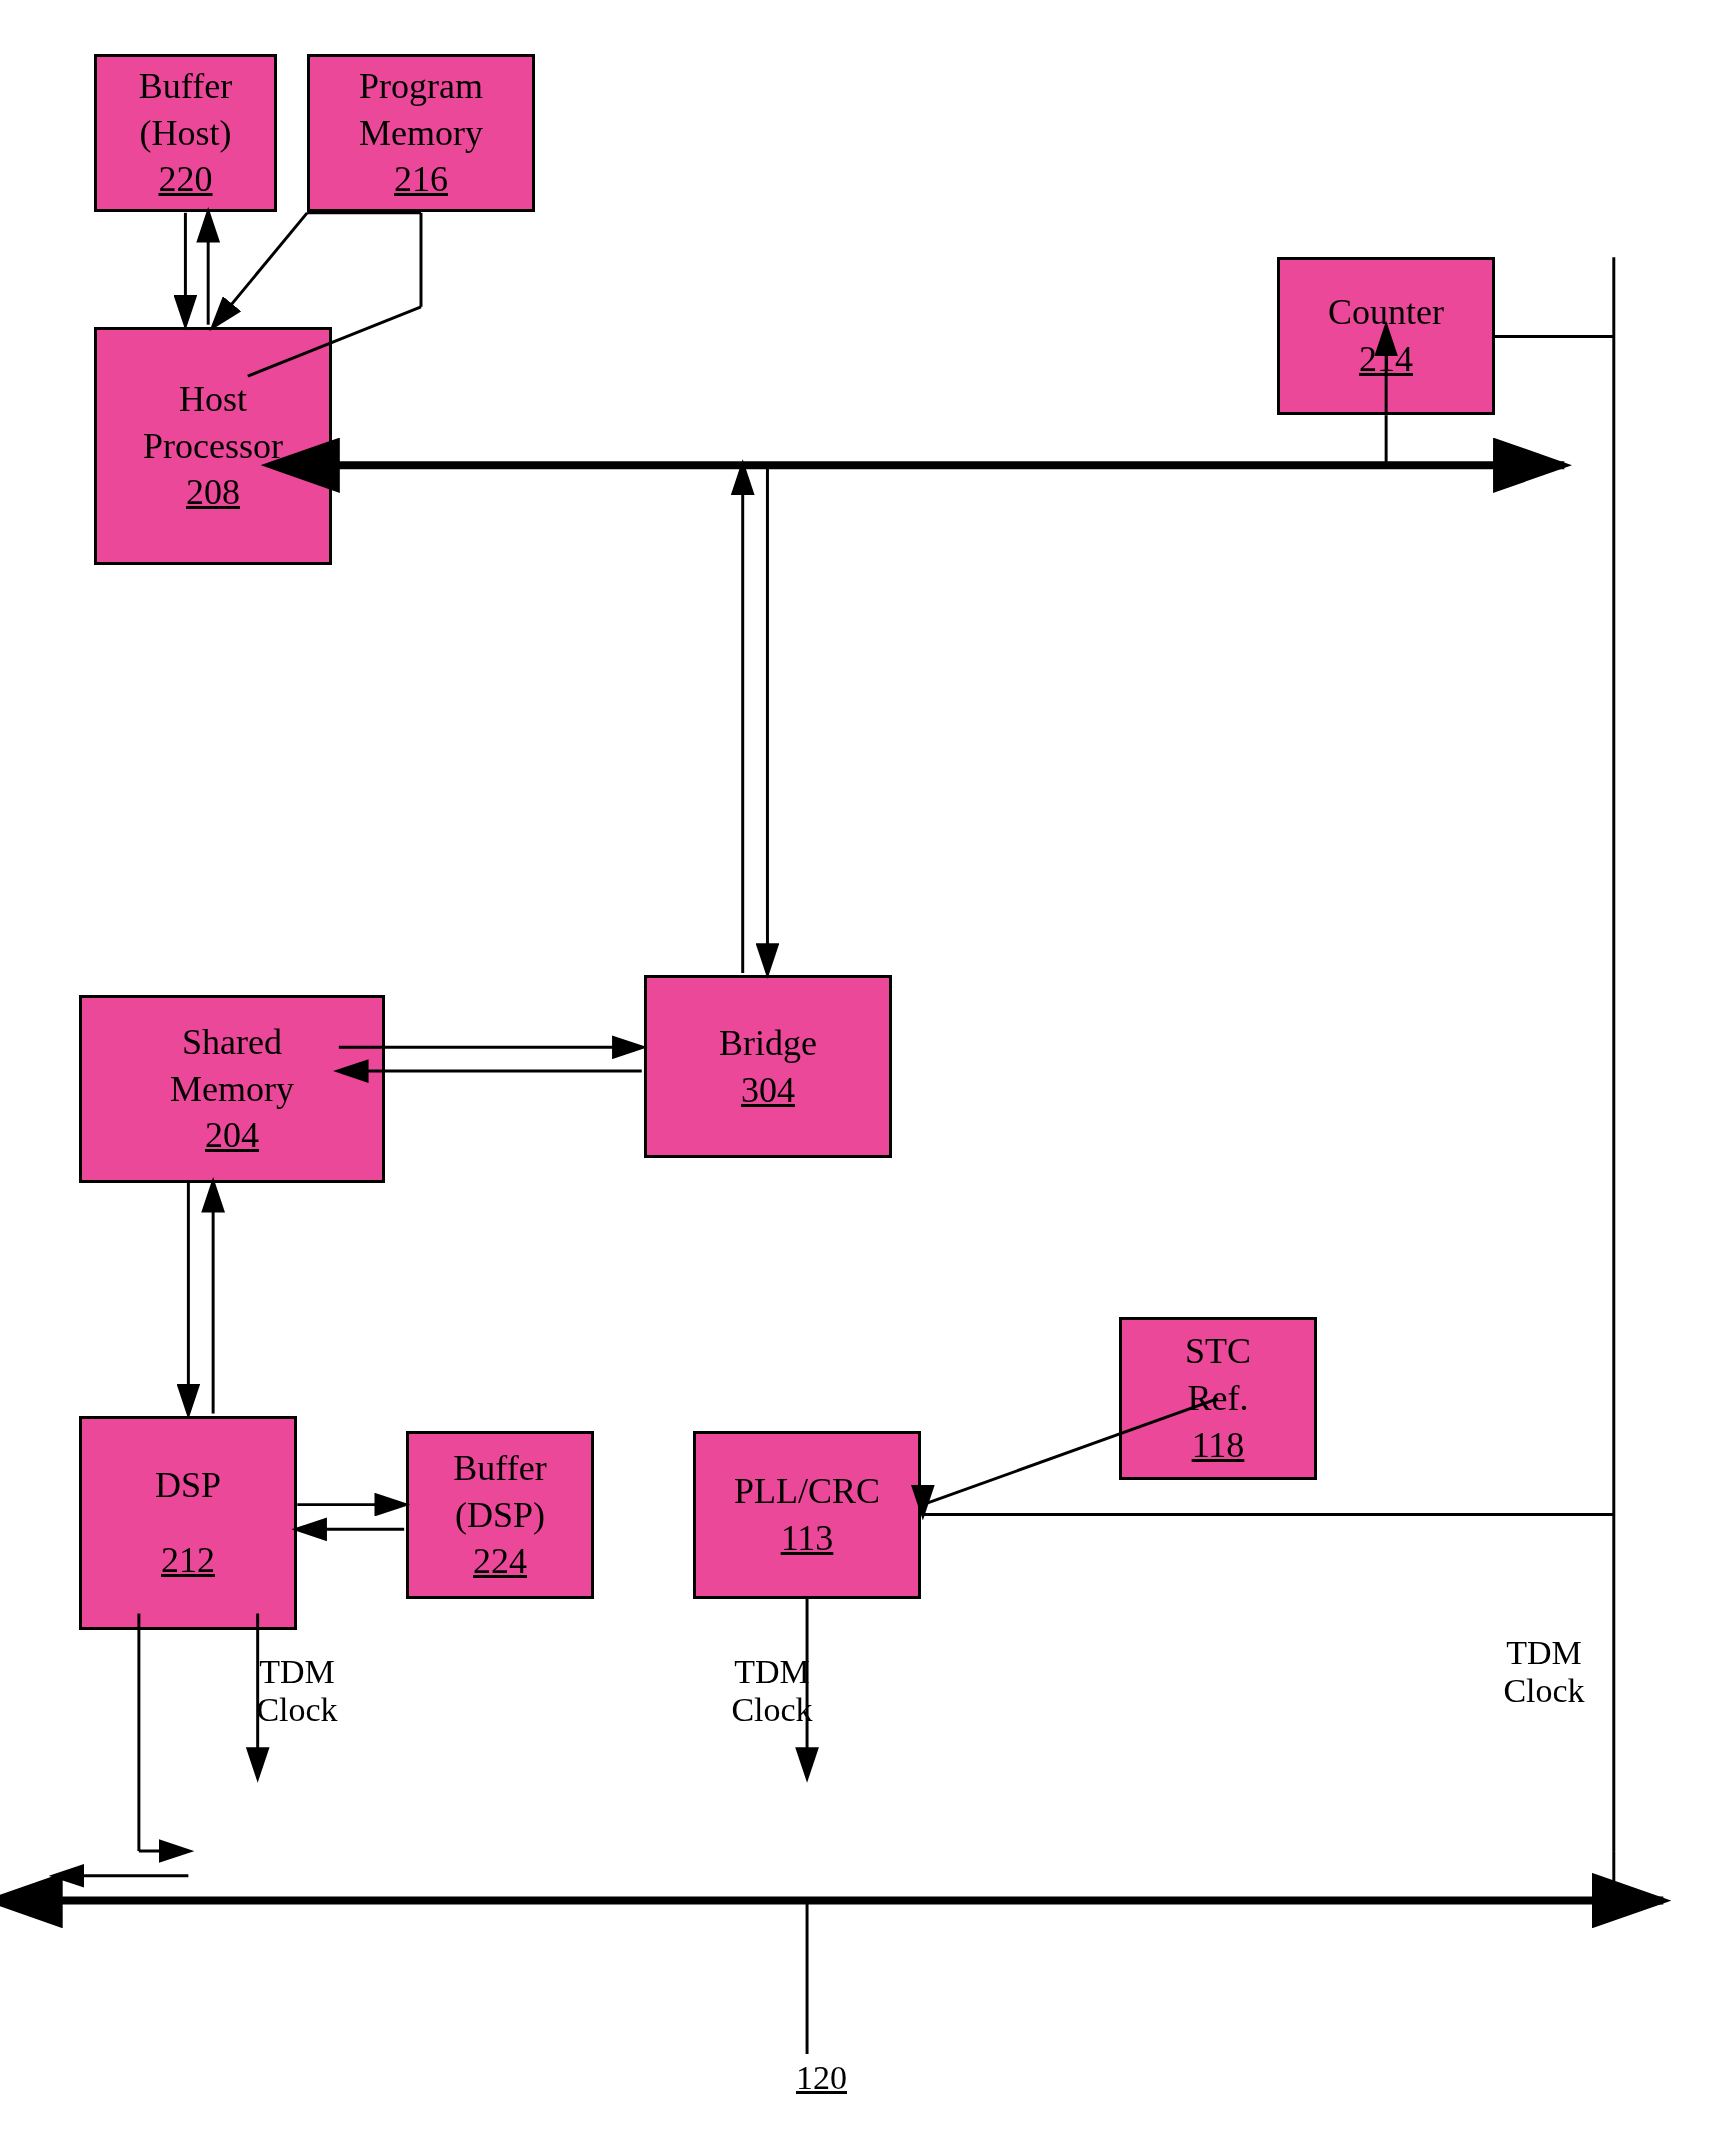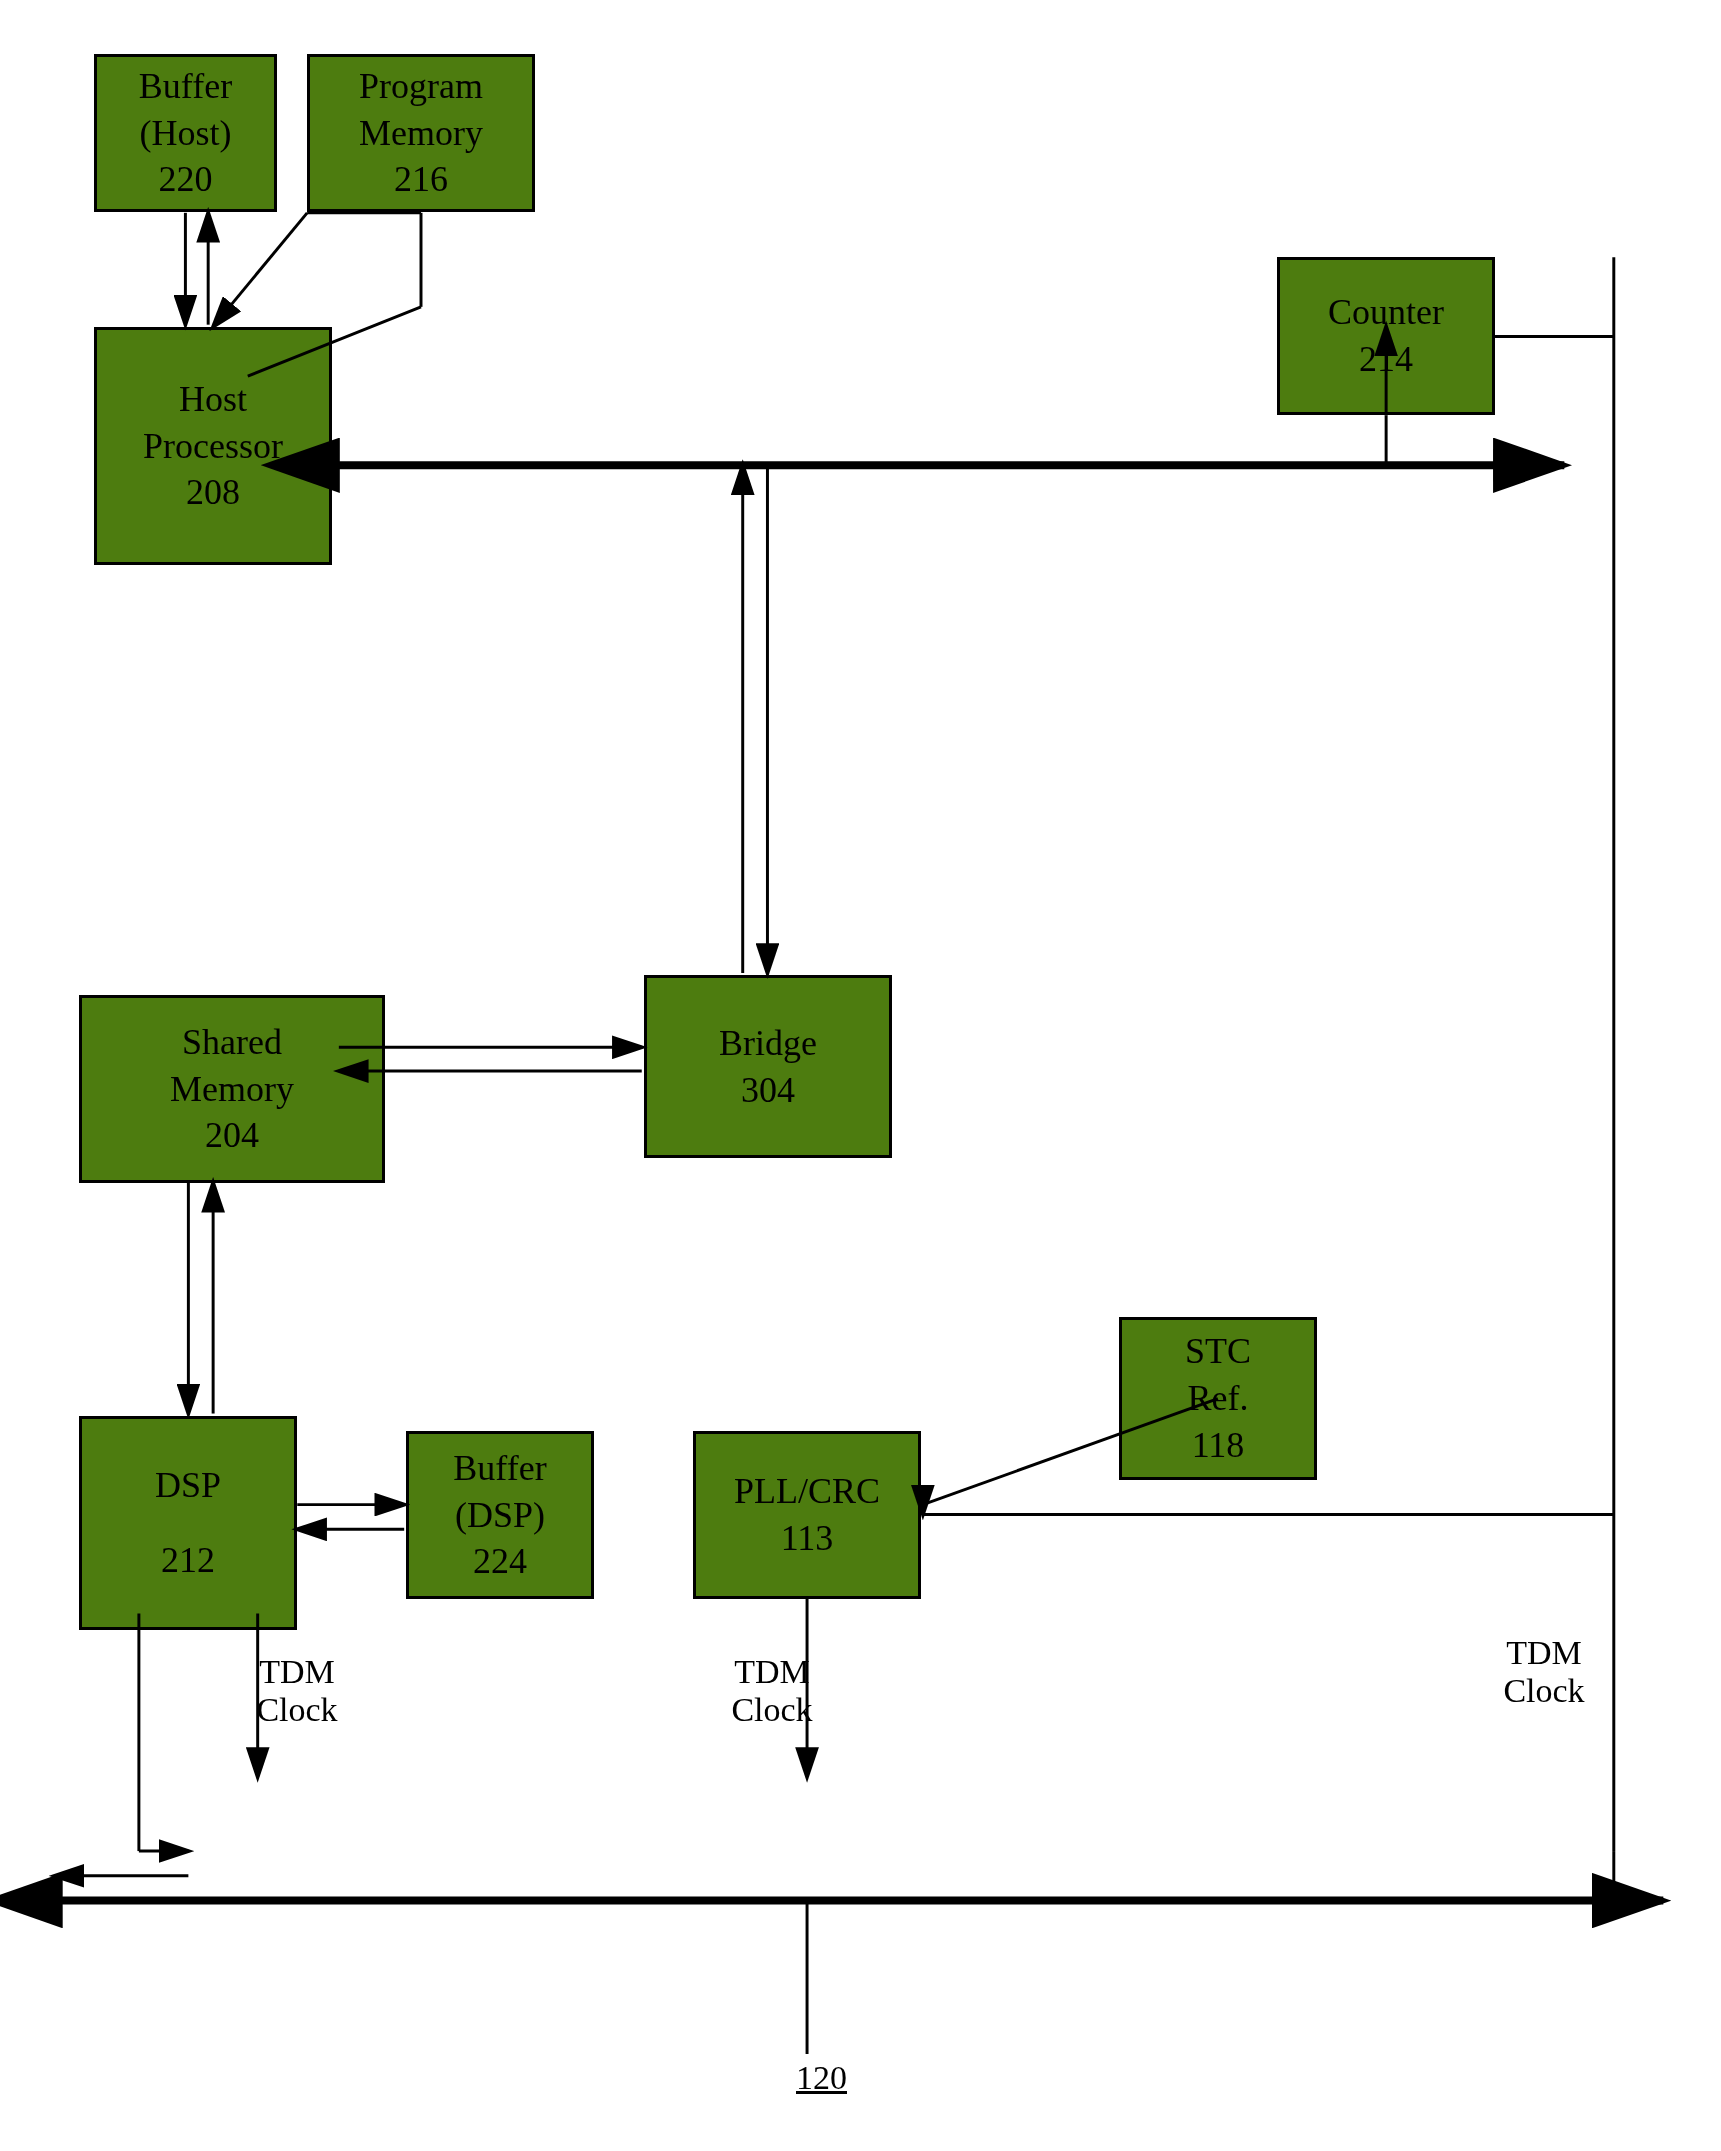--- a/index.html
+++ b/index.html
@@ -13,33 +13,34 @@
     }
     .diagram {
       position: absolute;
       top: 0; left: 0;
       width: 1722px;
       height: 2151px;
     }
     .box {
       position: absolute;
       border: 3px solid black;
-      background: #4d7c0f;
+      background: #ec4899;
       display: flex;
       flex-direction: column;
       align-items: center;
       justify-content: center;
       text-align: center;
       font-size: 36px;
       line-height: 1.3;
     }
     .box .label {
       font-size: 36px;
     }
     .box .number {
+      text-decoration: underline;
       font-size: 36px;
     }
     svg.arrows {
       position: absolute;
       top: 0; left: 0;
       width: 1722px;
       height: 2151px;
       pointer-events: none;
     }
     .text-label {

